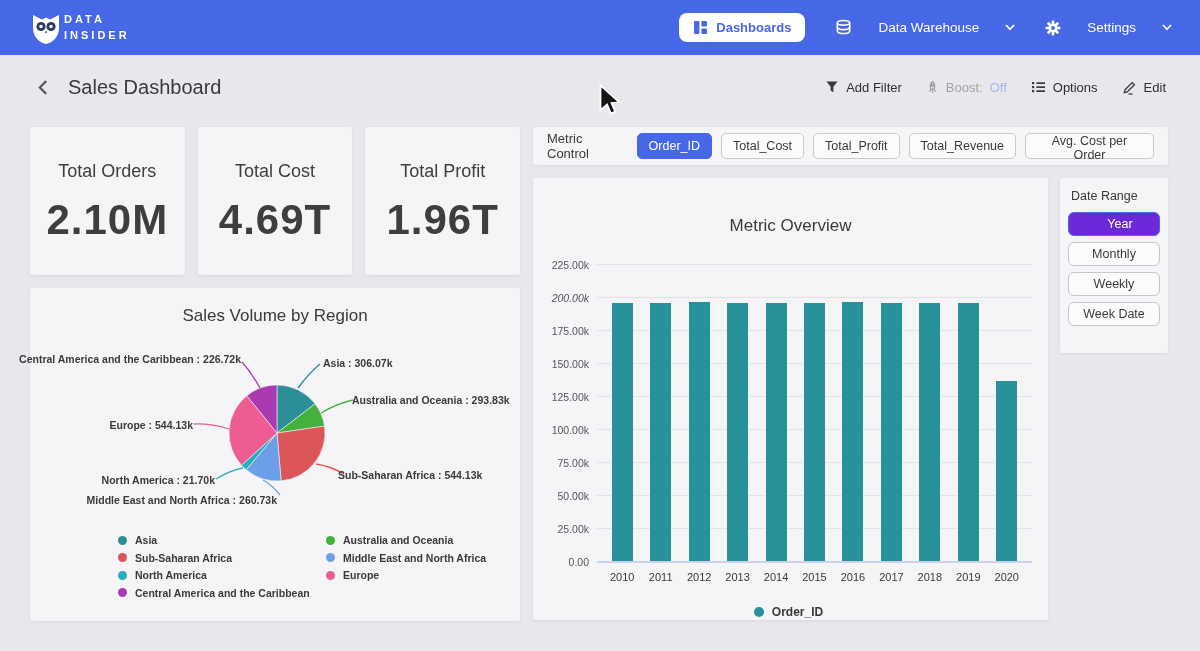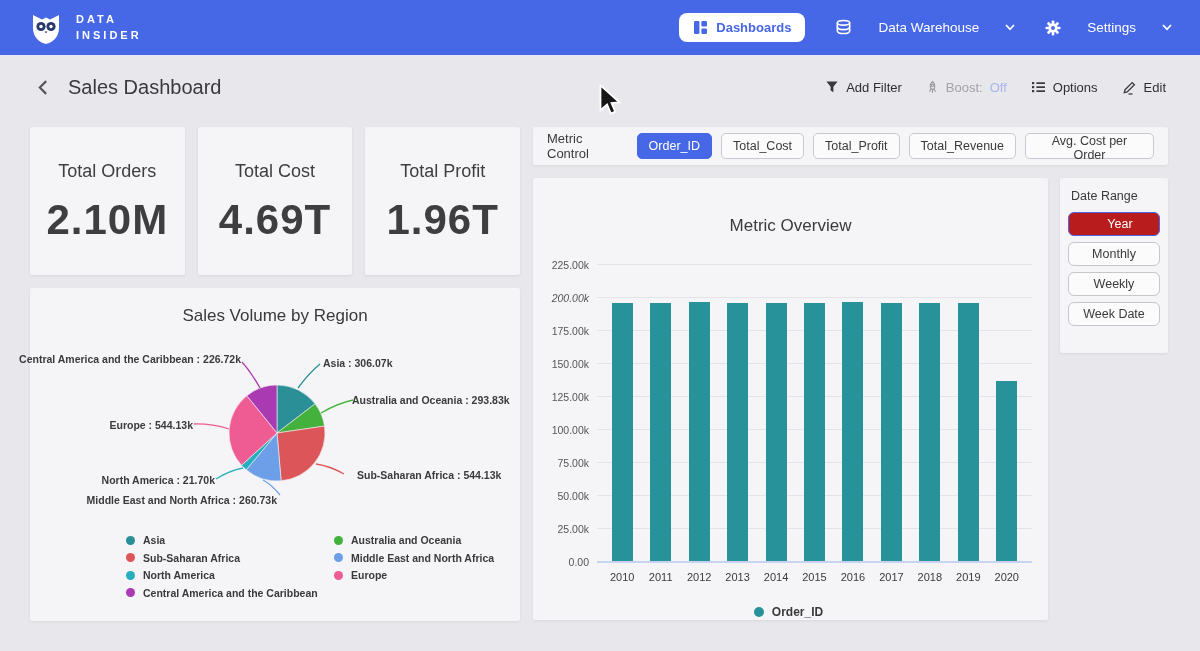--- a/index.html
+++ b/index.html
@@ -7,21 +7,21 @@
   body {
     font-family:"Liberation Sans", sans-serif;
     background:#E8E7EB; color:#3A3A3C; position:relative;
   }
 
   
   .navbar {
     height:55px; background:#4667E6; display:flex; align-items:center;
     padding:0 28px; color:#fff;
   }
-  .brand { display:flex; align-items:center; gap:12px; }
+  .brand { display:flex; align-items:center; }
   .brand-text { font-size:11px; font-weight:bold; letter-spacing:3px; line-height:1.45; }
   .nav-right { margin-left:auto; display:flex; align-items:center; gap:30px; }
   .nav-pill {
     background:#fff; color:#4667E6; border:none; border-radius:8px;
     display:flex; align-items:center; gap:8px; padding:7px 14px;
     font-size:13px; font-weight:bold; font-family:inherit; cursor:pointer;
   }
   .nav-item {
     display:flex; align-items:center; gap:26px; font-size:13.5px; font-weight:500;
     color:#fff; cursor:pointer; background:none; border:none; font-family:Liberation Sans, sans-serif;
@@ -49,26 +49,26 @@
   .kpi-label { font-size:18px; color:#3E3E40; }
   .kpi-value { font-size:42px; font-weight:bold; color:#3E3E40; margin-top:14px; letter-spacing:1px; }
 
   
   .pie-card { margin-top:13px; height:333px; position:relative; }
   .chart-title { text-align:center; font-size:17px; color:#3A3A3C; padding-top:18px; }
   .pie-svg { position:absolute; left:0; top:0; }
   .pie-label { position:absolute; font-size:10.5px; font-weight:bold; white-space:nowrap; color:#3A3A3C; }
   .pl0 { left:293px; top:69px; }
   .pl1 { left:322px; top:106px; }
-  .pl2 { left:327px; top:181px; }
+  .pl2 { left:308px; top:181px; }
   .pl3 { right:243px; top:206px; }
   .pl4 { right:305px; top:186px; }
   .pl5 { right:327px; top:131px; }
   .pl6 { right:279px; top:65px; }
-  .pie-legend { position:absolute; left:96px; top:246px; display:flex; gap:20px; }
+  .pie-legend { position:absolute; left:88px; top:246px; display:flex; gap:20px; }
   .legend-col { display:flex; flex-direction:column; gap:5.5px; width:188px; }
   .legend-item { display:flex; align-items:center; gap:8px; font-size:10.5px; font-weight:bold; white-space:nowrap; }
   .legend-dot { width:9px; height:9px; border-radius:50%; flex:none; }
 
   
   .metric-strip { height:38px; display:flex; align-items:center; gap:9px; padding:0 14px; }
   .metric-label { font-size:13px; margin-right:4px; }
   .chip {
     background:#FBFBFC; border:1px solid #C9C9CF; border-radius:5px; height:26px;
     padding:0 11px; font-size:12.5px; color:#3A3A3C; font-family:inherit; cursor:pointer;
@@ -94,21 +94,21 @@
     font-size:12px; font-weight:bold; color:#3A3A3C; }
 
   
   .date-card { width:108px; height:175px; padding:9px 8px; }
   .date-title { font-size:12.5px; margin:2px 0 9px 3px; }
   .date-buttons { display:flex; flex-direction:column; gap:6px; }
   .date-btn {
     height:24px; border:1px solid #C6C6CC; border-radius:6px; background:#FBFBFC;
     font-size:12.5px; color:#3A3A3C; font-family:inherit; cursor:pointer;
   }
-  .date-btn.selected { background:#b91c1c; border-color:#4667E6; color:#fff;padding-left:12px; }
+  .date-btn.selected { background:#6d28d9; border-color:#4667E6; color:#fff;padding-left:12px; }
 
   .cursor { position:absolute; left:598px; top:84px; pointer-events:none; z-index:50; }
 </style>
 </head>
 <body>
 
 <div class="navbar">
   <div class="brand">
     <span style="display:flex;">
       <svg width="36" height="36" viewBox="0 0 36 36">

